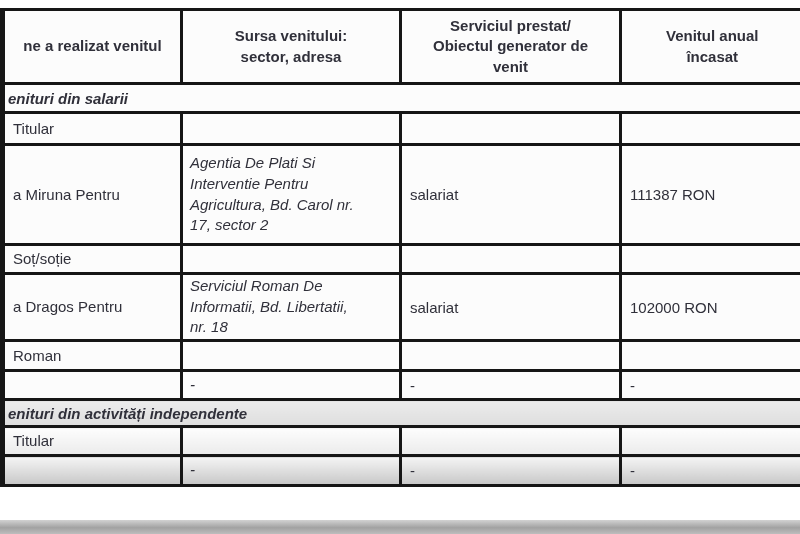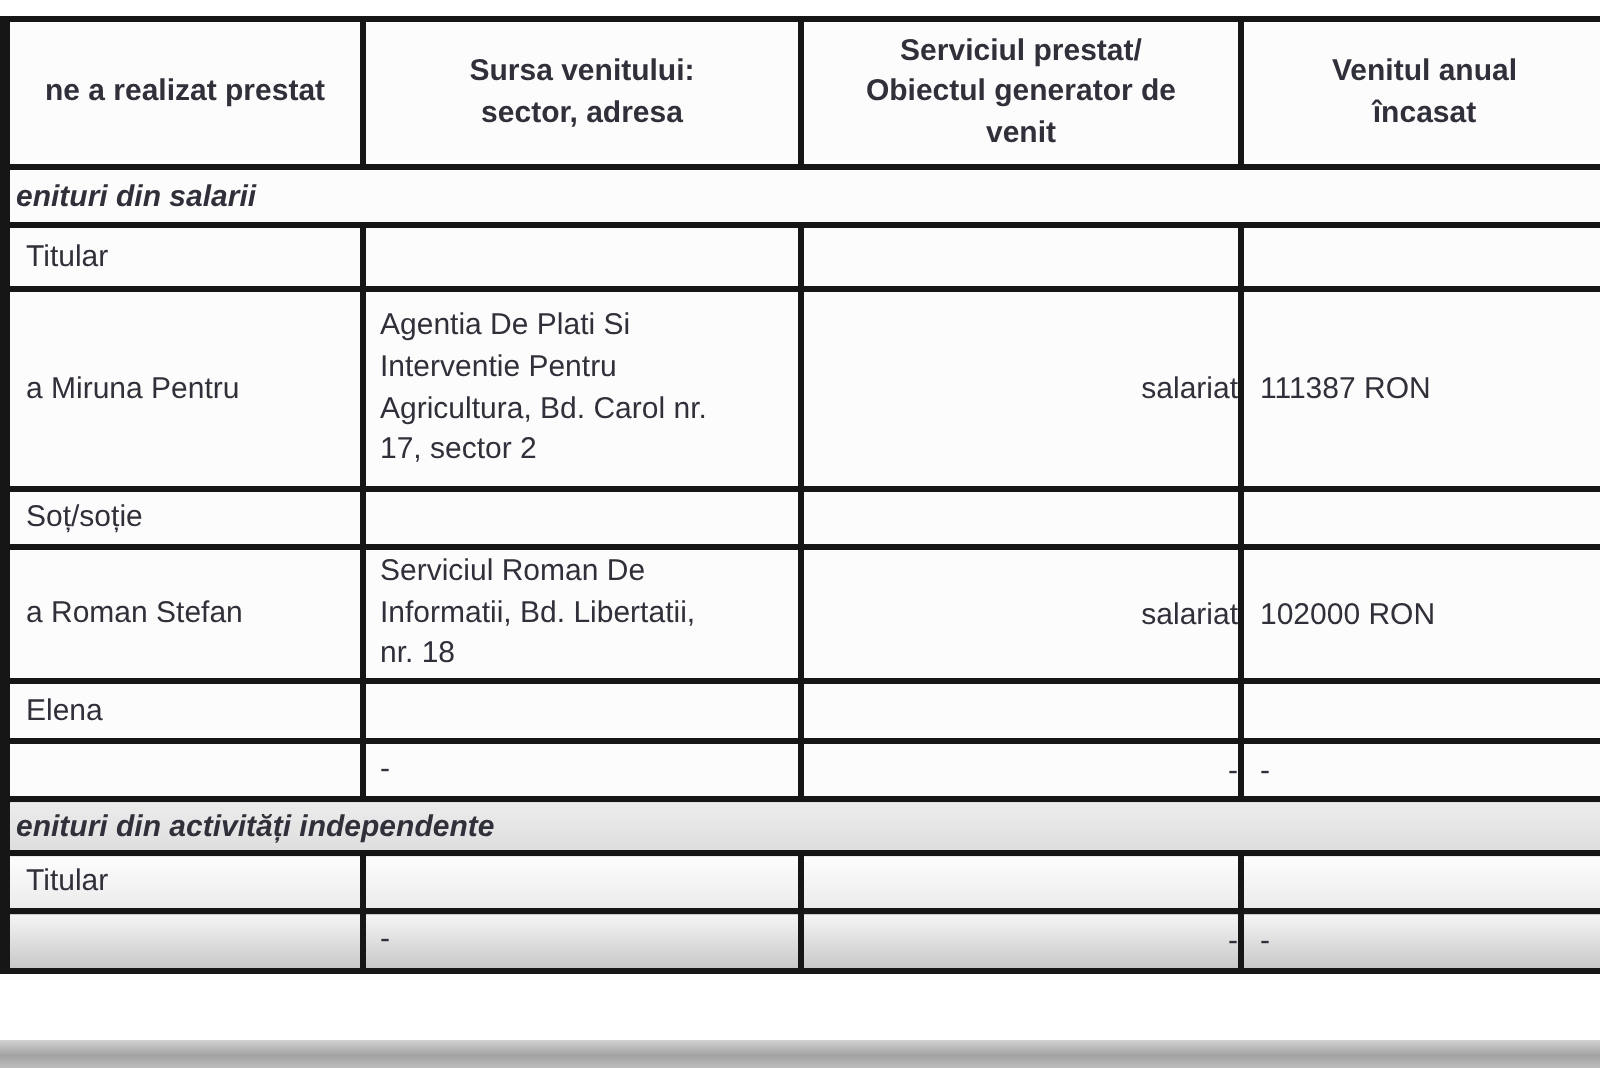--- a/index.html
+++ b/index.html
@@ -47,22 +47,22 @@
   td.section {
     background: #e2e2e2;
     font-style: italic;
     font-weight: 600;
     padding-left: 3px;
     font-size: 15.5px;
     color: #2d2d36;
   }
 
   td.who     { padding-left: 8px;  line-height: 1.3; }
-  td.source  { padding-left: 7px;  line-height: 1.38; }
-  td.service { padding-left: 8px; text-align: right; }
+  td.source  { padding-left: 7px;  line-height: 1.38; font-style: italic; }
+  td.service { padding-left: 8px; }
   td.income  { padding-left: 8px; }
   td.dash    { font-size: 14px; color: #3a3a42; }
 
   tr.h-header  { height: 74px; }
   tr.h-sec1    { height: 29px; }
   tr.h-r0      { height: 32px; }
   tr.h-r1      { height: 100px; }
   tr.h-r2      { height: 29px; }
   tr.h-r3      { height: 67px; }
   tr.h-r4      { height: 30px; }
@@ -91,21 +91,21 @@
 
   <table class="income-table">
     <colgroup>
       <col style="width:179px">
         <col style="width:219px">
         <col style="width:220px">
         <col style="width:182px">
     </colgroup>
     <thead>
       <tr class="h-header">
-        <th class="hdr">ne a realizat prestat</th>
+        <th class="hdr">ne a realizat venitul</th>
         <th class="hdr">Sursa venitului:
 sector, adresa</th>
         <th class="hdr">Serviciul prestat/
 Obiectul generator de
 venit</th>
         <th class="hdr">Venitul anual
 încasat</th>
       </tr>
     </thead>
     <tbody>
@@ -131,30 +131,30 @@
       </tr>
 
       <tr class="h-r2">
         <td class="who">Soț/soție</td>
         <td class="source"></td>
         <td class="service"></td>
         <td class="income"></td>
       </tr>
 
       <tr class="h-r3">
-        <td class="who">a Roman Stefan</td>
+        <td class="who">a Dragos Pentru</td>
         <td class="source">Serviciul Roman De
 Informatii, Bd. Libertatii,
 nr. 18</td>
         <td class="service">salariat</td>
         <td class="income">102000 RON</td>
       </tr>
 
       <tr class="h-r4">
-        <td class="who">Elena</td>
+        <td class="who">Roman</td>
         <td class="source"></td>
         <td class="service"></td>
         <td class="income"></td>
       </tr>
 
       <tr class="h-r5">
         <td class="who"></td>
         <td class="source dash">-</td>
         <td class="service dash">-</td>
         <td class="income dash">-</td>

